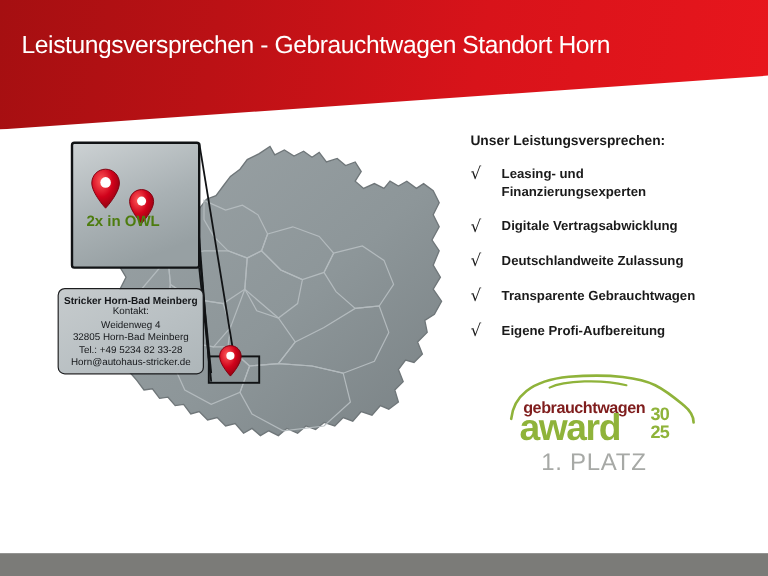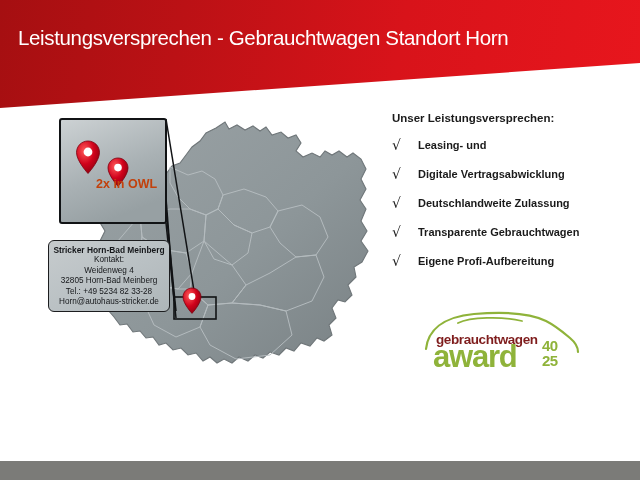--- a/index.html
+++ b/index.html
@@ -56,21 +56,21 @@
   .award .platz{
     position:absolute;left:33px;top:70px;font-size:20px;color:#a7a9a6;
     letter-spacing:0.6px;
   }
 
   
   .mapwrap{position:absolute;left:20px;top:105px;width:370px;height:300px;}
   .mapwrap svg{position:absolute;left:0;top:0;}
 
   .zoombox-label{
-    position:absolute;left:72px;top:177px;font-size:12.5px;font-weight:bold;color:#c2410c;margin-left:24px;
+    position:absolute;left:72px;top:177px;font-size:12.5px;font-weight:bold;color:#4d7c0f;
   }
 
   .addressbox{
     position:absolute;left:48px;top:240px;width:122px;height:72px;
     background:linear-gradient(150deg,#c6cbcd 0%,#b9c0c3 55%,#aeb6b9 100%);
     border:1.6px solid #1c1d1f;border-radius:6px;
     text-align:center;padding-top:4px;box-sizing:border-box;
   }
   .addressbox .ln{font-size:8.2px;color:#15171a;line-height:10.4px;white-space:nowrap;}
   .addressbox .ln.b{font-weight:bold;font-size:8.4px;}
@@ -176,20 +176,21 @@
     <div class="ln">32805 Horn-Bad Meinberg</div>
     <div class="ln">Tel.: +49 5234 82 33-28</div>
     <div class="ln">Horn@autohaus-stricker.de</div>
   </div>
 
   <div class="promise-head">Unser Leistungsversprechen:</div>
   <div class="promise">
     <div class="promise-row">
       <span class="tick">√</span>
       <span class="ptext">Leasing- und</span>
+      <span class="ptext">Finanzierungsexperten</span>
     </div>
     <div class="promise-row">
       <span class="tick">√</span>
       <span class="ptext">Digitale Vertragsabwicklung</span>
     </div>
     <div class="promise-row">
       <span class="tick">√</span>
       <span class="ptext">Deutschlandweite Zulassung</span>
     </div>
     <div class="promise-row">
@@ -204,23 +205,24 @@
 
   <div class="award">
     <svg width="170" height="92" viewBox="0 0 170 92">
       <path d="M8 44 C10 26 24 12 56 9 C92 6 116 10 128 16 C138 21 146 28 152 33
                C158 38 160 42 160 47" fill="none" stroke="#8fb33a" stroke-width="2.2" stroke-linecap="round"></path>
       <path d="M40 18 C52 12 84 11 104 16" fill="none" stroke="#8fb33a" stroke-width="1.8" stroke-linecap="round"></path>
     </svg>
     <div class="gw">gebrauchtwagen</div>
     <div class="aw">award</div>
     <div class="yr">
-      <div>40</div>
+      <div>30</div>
       <div>25</div>
     </div>
+    <div class="platz">1. PLATZ</div>
   </div>
 
   <div class="logorow">
 
     
 
     
 
     
 

